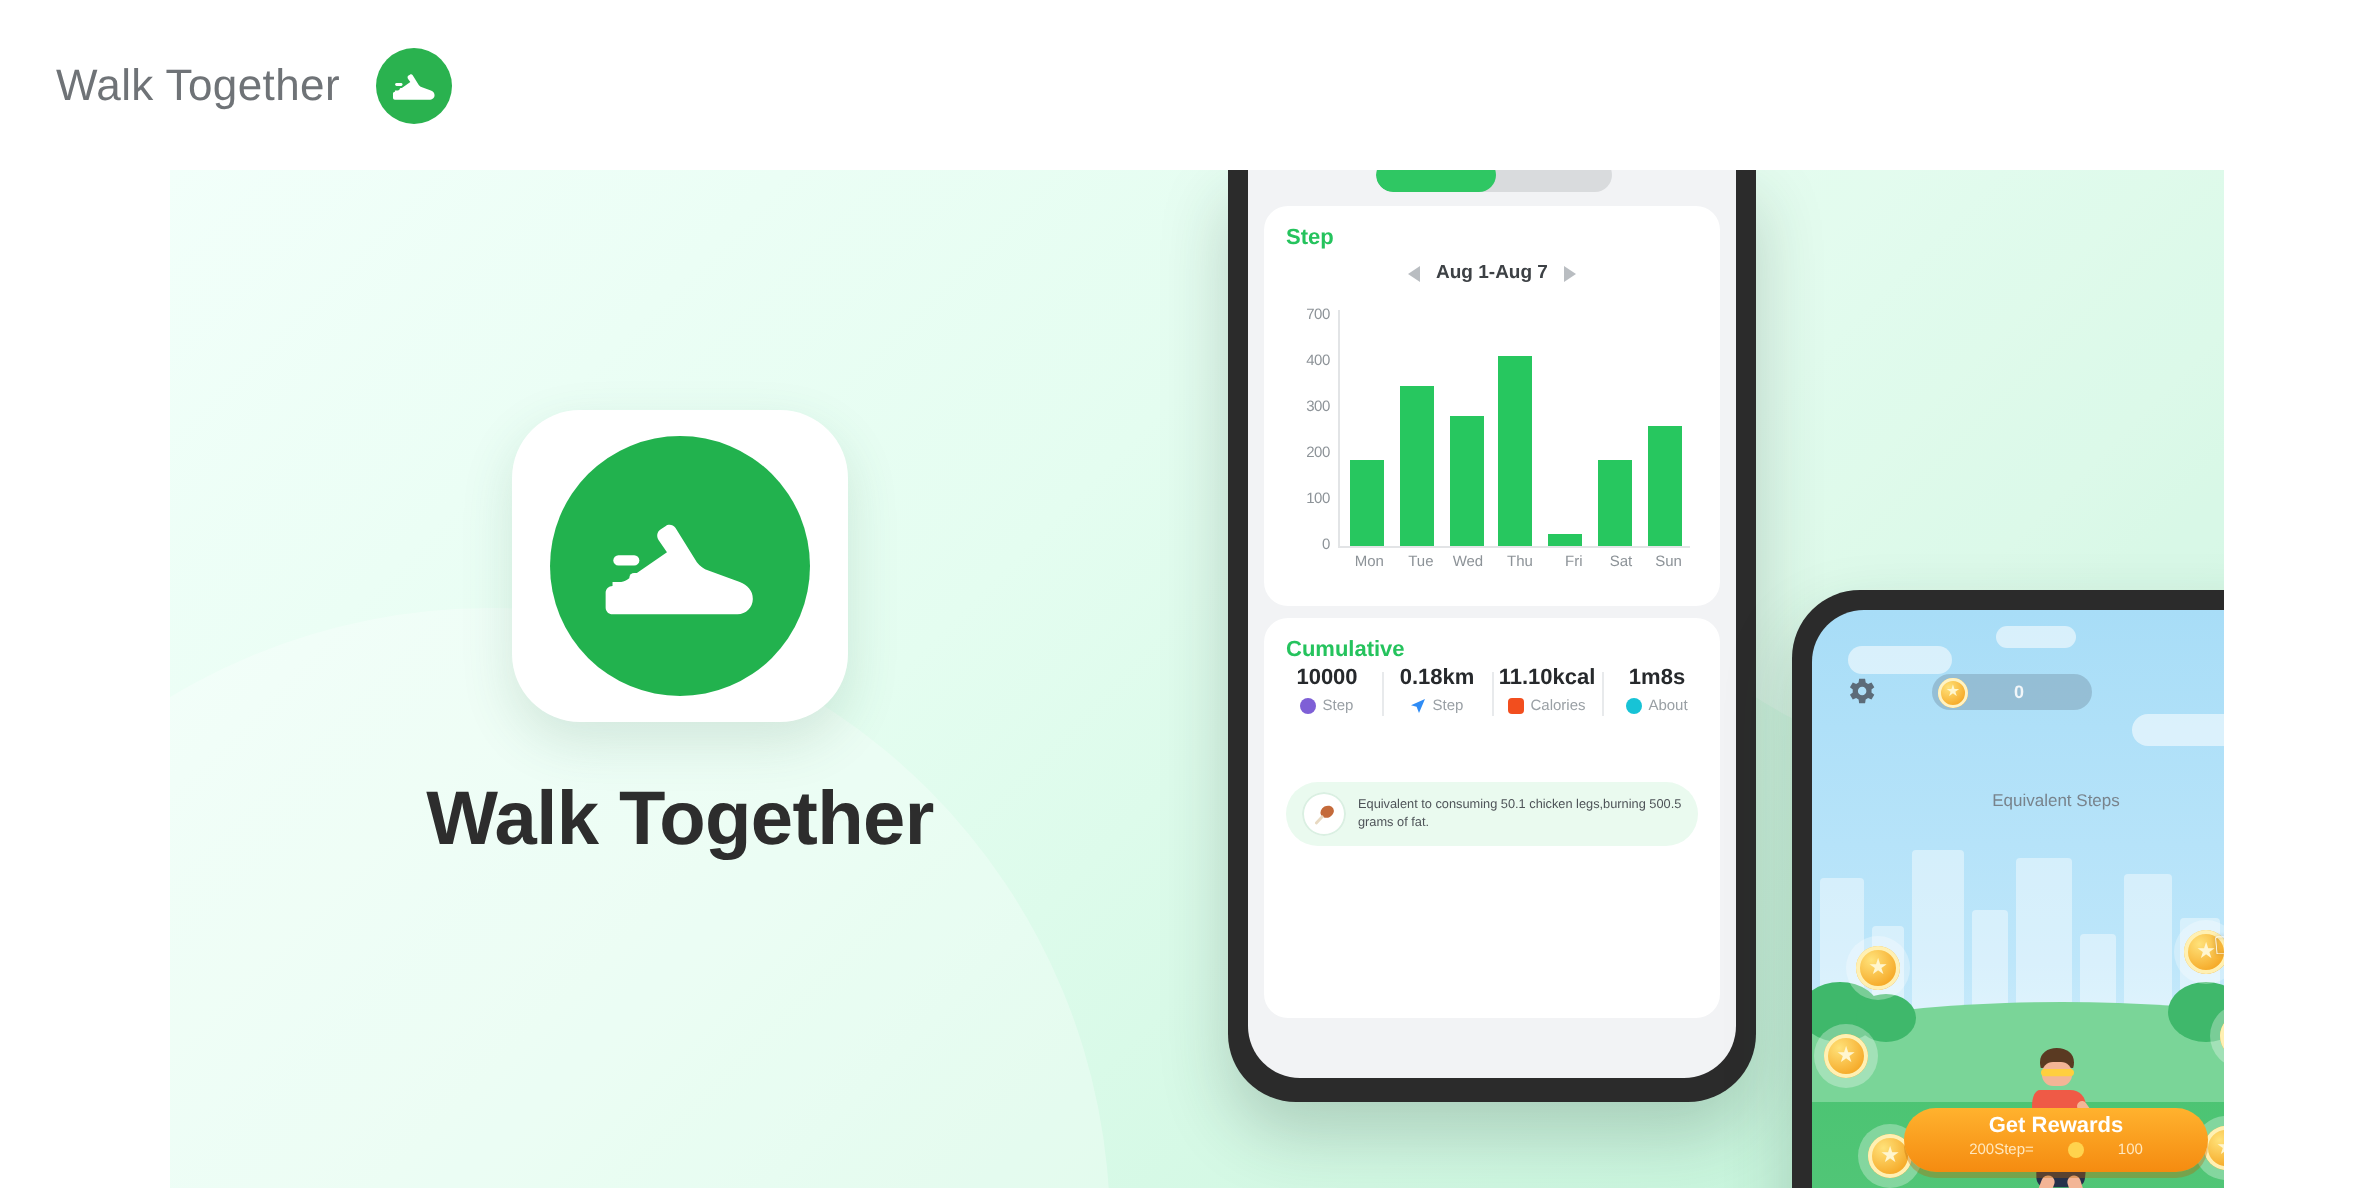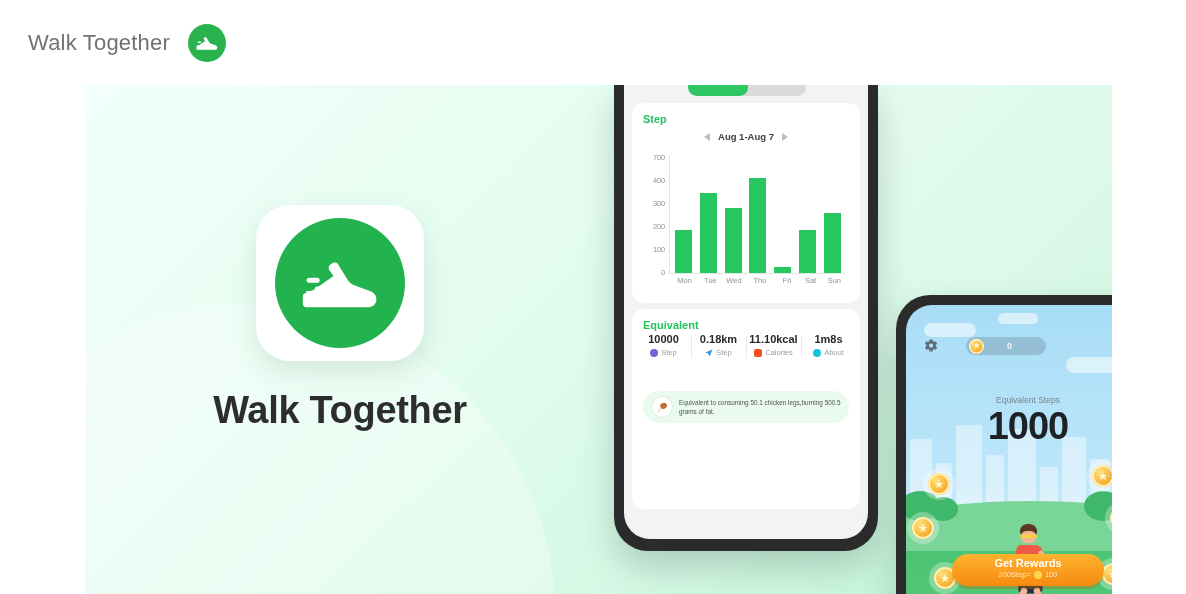--- a/index.html
+++ b/index.html
@@ -239,21 +239,21 @@
   .reward-btn {
     position: absolute; left: 46px; top: 249px;
     width: 152px; height: 32px; border-radius: 16px;
     background: linear-gradient(#ffb22e, #f58b10);
     box-shadow: 0 3px 0 rgba(190,100,0,.35);
     text-align: center; cursor: pointer; padding-top: 3px;
   }
   .reward-main { font-size: 11px; font-weight: 700; color: #ffffff; text-align: center; }
   .reward-sub {
     font-size: 7.5px; color: #ffe8bf; margin-top: 1px;
-    display: flex; align-items: center; justify-content: center; gap: 3px;
+    display: flex; align-items: center; justify-content: center; gap: 17px;
   }
 </style>
 </head>
 <body>
 
 <div class="header">
   <div class="brand">
     <span class="brand-name">Walk Together</span>
     <span class="brand-logo">
       <svg width="26" height="26" viewBox="0 0 24 24" fill="#ffffff">
@@ -323,21 +323,21 @@
               <span class="xlab">Wed</span>
               <span class="xlab">Thu</span>
               <span class="xlab">Fri</span>
               <span class="xlab">Sat</span>
               <span class="xlab">Sun</span>
             </div>
         </div>
       </div>
 
       <div class="card card-cum">
-        <div class="card-h">Equivalent</div>
+        <div class="card-h">Cumulative</div>
 
         <div class="cum-stats">
           <div class="cum-cell">
             <div class="cum-val">10000</div>
             <div class="cum-lab">
               <span class="mini-ico" style="background:#7e5fd6;border-radius:50%"></span>
               <span>Step</span>
             </div>
           </div>
           <div class="cum-cell">
@@ -405,21 +405,20 @@
           <path d="M19.4 13a7.6 7.6 0 0 0 0-2l2-1.6-2-3.4-2.4 1a7.6 7.6 0 0 0-1.7-1l-.4-2.6H10.7l-.4 2.6a7.6 7.6 0 0 0-1.7 1l-2.4-1-2 3.4L6.2 11a7.6 7.6 0 0 0 0 2l-2 1.6 2 3.4 2.4-1a7.6 7.6 0 0 0 1.7 1l.4 2.6h4.2l.4-2.6a7.6 7.6 0 0 0 1.7-1l2.4 1 2-3.4zM12.8 15a3 3 0 1 1 0-6 3 3 0 0 1 0 6z"></path>
         </svg>
       </span>
 
       <div class="coin-pill">
         <span class="coin">★</span>
         <span class="coin-val">0</span>
       </div>
 
       <div class="steps-sub">Equivalent Steps</div>
-      <div class="steps-big">1000</div>
 
       <div class="ground"></div>
       <div class="hill"></div>
 
       <div class="bush" style="left:-6px;  top:186px; width:40px; height:30px;"></div>
       <div class="bush" style="left:22px;  top:192px; width:30px; height:24px;"></div>
       <div class="bush" style="left:178px; top:186px; width:38px; height:30px;"></div>
 
       <div class="walker">
         <svg width="56" height="92" viewBox="0 0 56 92">

